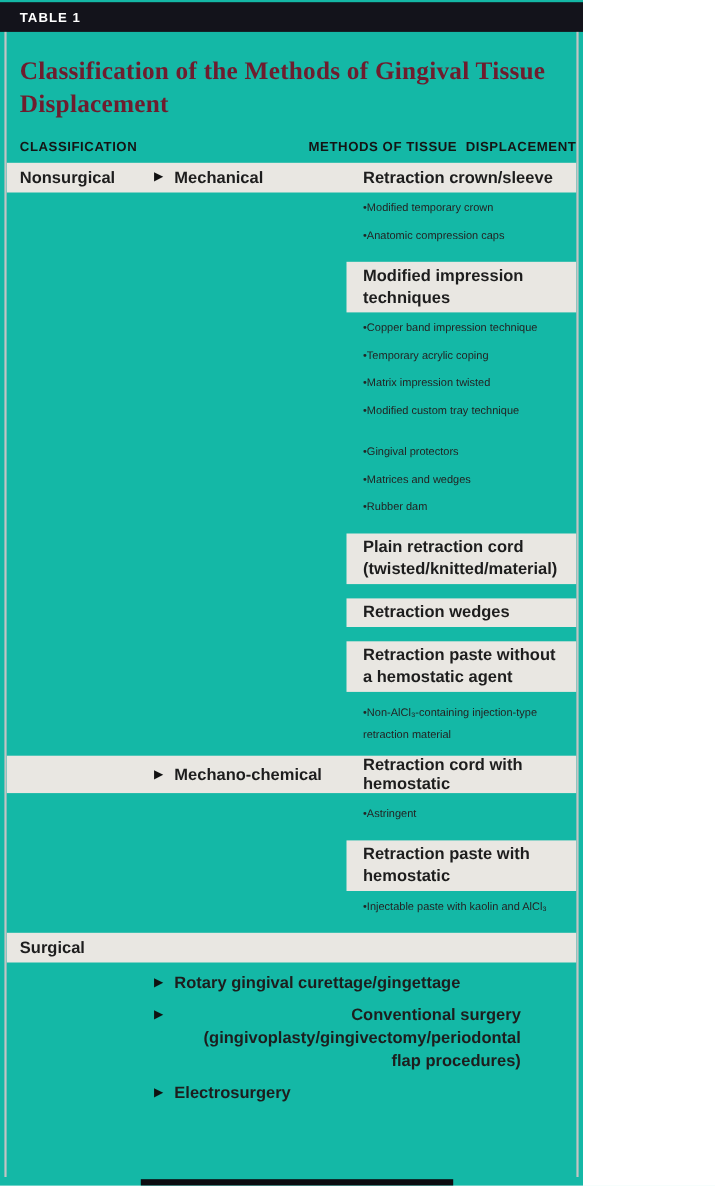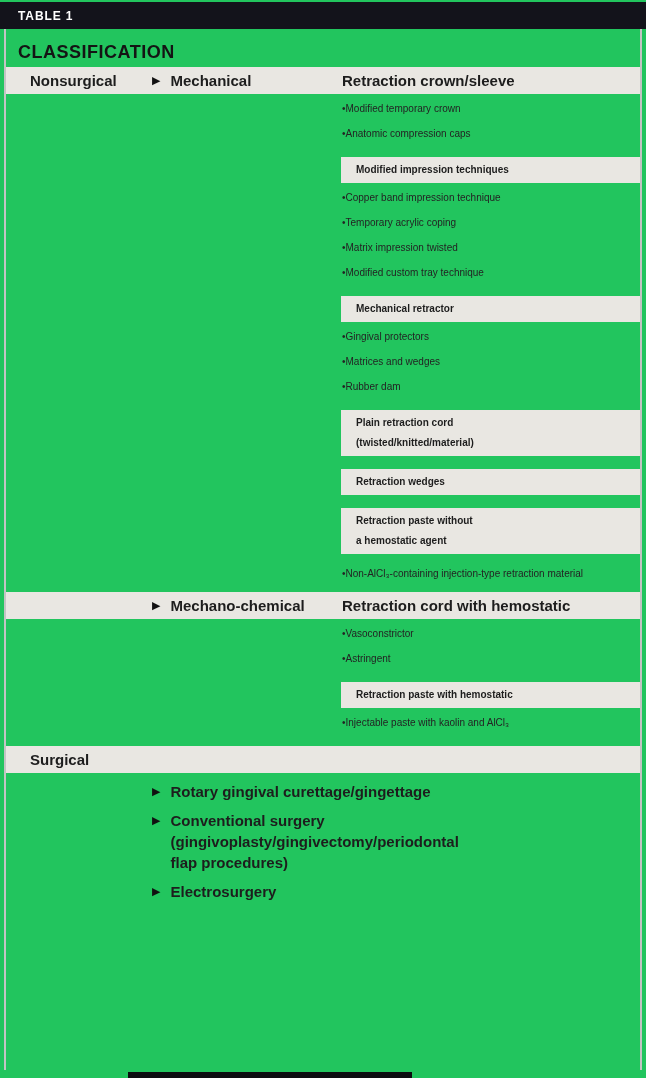--- a/index.html
+++ b/index.html
@@ -6,22 +6,22 @@
     --bar-black:#13131b;
     --band-gray:#e9e7e2;
     --title-maroon:#6e1d2e;
     --border-gray:#c4c4c4;
     --text-dark:#1d1d1d;
   }
   *{margin:0;padding:0;box-sizing:border-box;}
   html,body{background:#fff;}
   .page{
     position:relative;
-    width:646px;height:1078px;
-    background:#22c55e;overflow:hidden;
+    width:530px;height:1078px;
+    background:#14b8a6;overflow:hidden;
     font-family:"Liberation Sans","DejaVu Sans",sans-serif;
     color:var(--text-dark);
   }
   .top-bar{
     margin-top:2px;height:27px;width:650px;
     background:var(--bar-black);
     display:flex;align-items:center;
     padding-left:18px;
   }
   .top-bar span{
@@ -36,75 +36,78 @@
   .title{
     margin:21px 14px 0 12px;
     font-family:"Liberation Serif","DejaVu Serif",serif;
     font-weight:bold;font-size:23px;line-height:30px;
     letter-spacing:0.2px;
     color:var(--title-maroon);
   }
   .col-heads{
     display:flex;margin-top:16px;line-height:14px;
   }
-  .ch{font-size:18px;font-weight:bold;letter-spacing:0.5px;color:#141414;}
+  .ch{font-size:12px;font-weight:bold;letter-spacing:0.5px;color:#141414;}
   .ch.left{width:309px;padding-left:12px;}
   .ch.right{flex:1;padding-left:15px;white-space:pre;}
-  .row{display:flex;padding-left:12px;}
+  .row{display:flex;}
   .row.band{
     margin-top:8px;min-height:27px;
     background:var(--band-gray);
     align-items:center;
   }
   .cell-cat{width:134px;padding-left:12px;font-size:15px;font-weight:bold;}
   .cell-sub{width:175px;display:flex;align-items:center;}
   .cell-right{flex:1;}
   .spacer-right{width:309px;flex:none;}
   .spacer-sub{width:134px;flex:none;}
   .tri{
     font-size:11px;line-height:11px;color:#111;
     margin-right:10px;flex:none;
   }
   .sub-label{font-size:15px;font-weight:bold;text-align:center;}
   .band-method{font-size:15px;font-weight:bold;padding-left:15px;}
   .method-header{
     background:var(--band-gray);
     padding:3px 12px 3px 15px;
-    font-size:10px;font-weight:bold;line-height:20px;margin-left:14px;
+    font-size:15px;font-weight:bold;line-height:20px;
   }
   .method-header-row{margin-top:13px;}
   .bullet-row{margin-top:5px;}
   .bullet-item{
     padding-left:15px;font-size:10px;line-height:20px;color:#232323;
     max-width:311px;
   }
   .bullet-item::before{content:"\2022 ";}
   .arrow-row{margin-top:8px;align-items:flex-start;}
   .arrow-row .tri{margin-top:5px;}
   .arrow-text{
     font-size:15px;font-weight:bold;line-height:21px;
     max-width:315px;
+    text-align:right;
   }
   .bottom-strip{
     position:absolute;left:128px;bottom:0;
     width:284px;height:6px;background:#0c0c10;
   }
 </style>
 </head>
 <body>
 
 <div class="page">
   <div class="top-bar">
     <span>TABLE 1</span>
   </div>
 
   <div class="tbl-body">
+    <h1 class="title">Classification of the Methods of Gingival Tissue Displacement</h1>
 
     <div class="col-heads">
       <div class="ch left">CLASSIFICATION</div>
+      <div class="ch right">METHODS OF TISSUE  DISPLACEMENT</div>
     </div>
 
     <div id="rows">
         <div class="row band">
           <div class="cell-cat"><span>Nonsurgical</span></div>
           <div class="cell-sub">
             <span class="tri">▶</span>
             <span class="sub-label">Mechanical</span>
           </div>
           <div class="cell-right">
@@ -150,25 +153,20 @@
           </div>
         </div>
         <div class="row bullet-row">
           <div class="spacer-right"></div>
           <div class="cell-right">
             <div class="bullet-item">Modified custom tray technique</div>
           </div>
         </div>
         <div class="row method-header-row">
           <div class="spacer-right"></div>
-          <div class="cell-right">
-            <div class="method-header">
-              <div>Mechanical retractor</div>
-            </div>
-          </div>
         </div>
         <div class="row bullet-row">
           <div class="spacer-right"></div>
           <div class="cell-right">
             <div class="bullet-item">Gingival protectors</div>
           </div>
         </div>
         <div class="row bullet-row">
           <div class="spacer-right"></div>
           <div class="cell-right">
@@ -221,23 +219,20 @@
           <div class="cell-sub">
             <span class="tri">▶</span>
             <span class="sub-label">Mechano-chemical</span>
           </div>
           <div class="cell-right">
             <div class="band-method">Retraction cord with hemostatic</div>
           </div>
         </div>
         <div class="row bullet-row">
           <div class="spacer-right"></div>
-          <div class="cell-right">
-            <div class="bullet-item">Vasoconstrictor</div>
-          </div>
         </div>
         <div class="row bullet-row">
           <div class="spacer-right"></div>
           <div class="cell-right">
             <div class="bullet-item">Astringent</div>
           </div>
         </div>
         <div class="row method-header-row">
           <div class="spacer-right"></div>
           <div class="cell-right">

